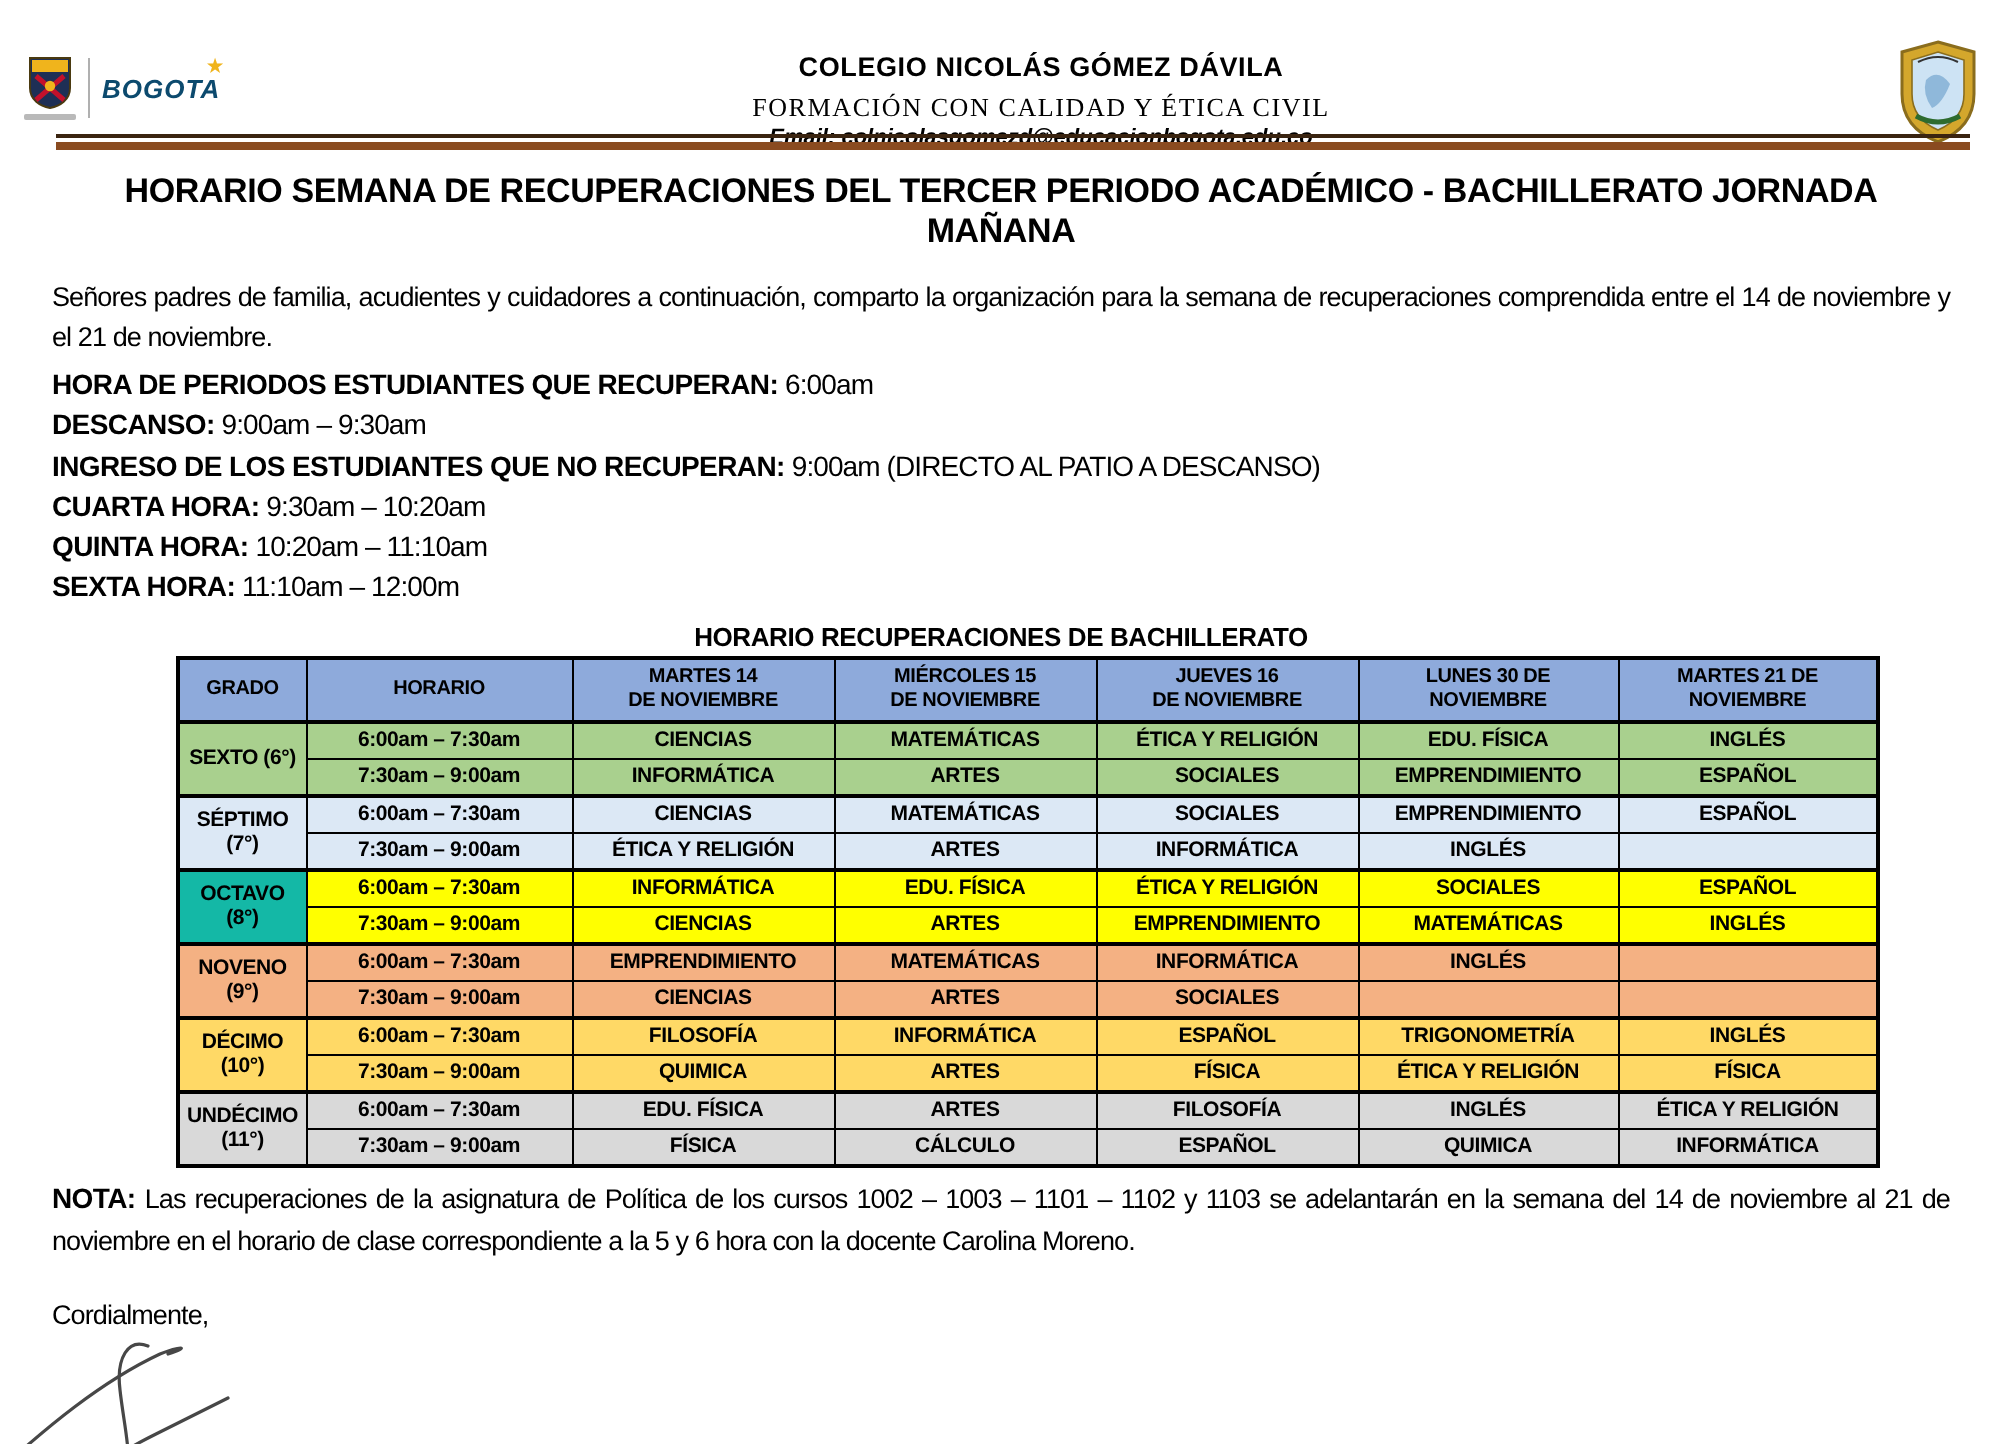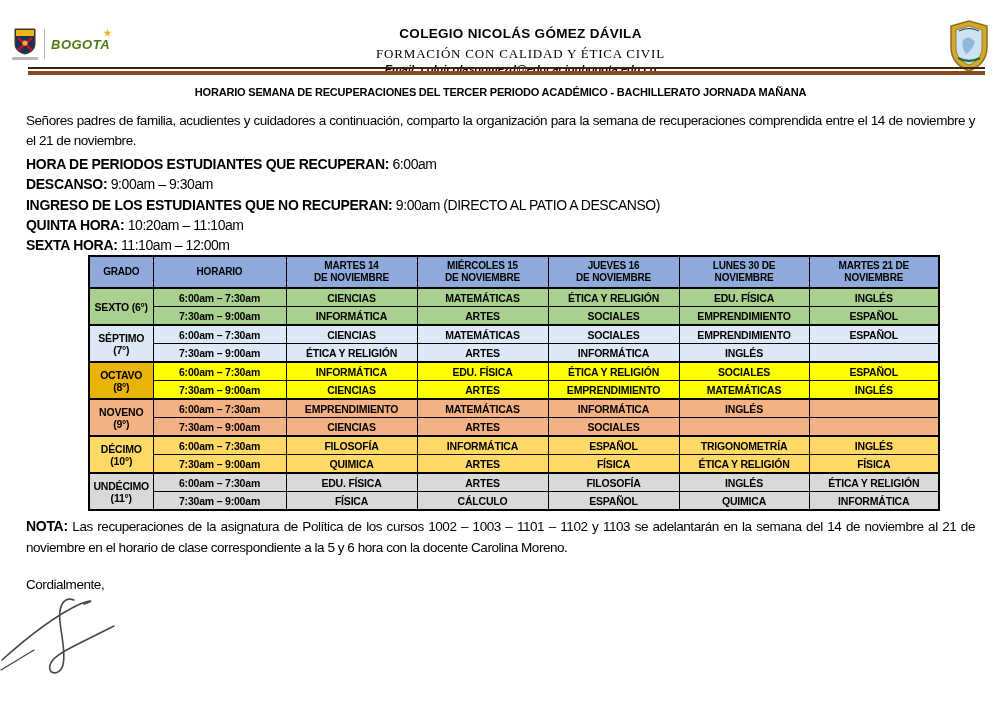--- a/index.html
+++ b/index.html
@@ -20,21 +20,21 @@
   .school-motto{font-family:"Liberation Serif",serif;font-size:13px;letter-spacing:.8px;margin-top:5px;}
   .school-email{font-style:italic;font-weight:600;font-size:11px;margin-top:1px;}
   .crest{position:absolute;right:12px;top:20px;}
   .hdr-rule{position:absolute;left:28px;width:957px;top:67px;}
   .hdr-rule .thin{height:2px;background:#3a2410;}
   .hdr-rule .gap{height:2px;}
   .hdr-rule .thick{height:4px;background:#8a4b20;}
 
   
   .content{padding:0 26px;}
-  .doc-title{text-align:center;font-weight:bold;font-size:11px;letter-spacing:-.2px;
+  .doc-title{text-align:center;font-weight:bold;font-size:17px;letter-spacing:-.2px;
              margin-top:6px;}
   .intro{font-size:13.5px;letter-spacing:-.45px;line-height:20px;text-align:justify;
          margin-top:13px;}
   .info-lines{margin-top:3px;}
   .info-line{font-size:14px;letter-spacing:-.45px;line-height:20.3px;}
   .info-line b{letter-spacing:-.3px;}
 
   
   .tbl-title{text-align:center;font-weight:bold;font-size:13px;letter-spacing:-.2px;
              margin-top:7px;margin-bottom:2px;}
@@ -69,21 +69,21 @@
         <svg width="22" height="27" viewBox="0 0 22 27">
           <path d="M1,1 h20 v15 c0,6 -5,9 -10,10 c-5,-1 -10,-4 -10,-10 Z" fill="#1e2f55" stroke="#4a3a10" stroke-width="1"></path>
           <rect x="2" y="2" width="18" height="6" fill="#f0b41c"></rect>
           <path d="M4,10 L18,22 M18,10 L4,22" stroke="#c3112b" stroke-width="2.5"></path>
           <circle cx="11" cy="15" r="2.6" fill="#f0b41c"></circle>
         </svg>
         <div class="logo-microtext"></div>
       </div>
       <div class="logo-divider"></div>
       <div class="bogota-word">
-        <span style="color:#4d7c0f;">BOGOTA</span>
+        <span style="color:#0c4a6e;">BOGOTA</span>
         <span class="bogota-star" style="color:#f0b41c;">★</span>
       </div>
     </div>
 
     <div class="hdr-center">
       <div class="school-name">COLEGIO NICOLÁS GÓMEZ DÁVILA</div>
       <div class="school-motto">FORMACIÓN CON CALIDAD Y ÉTICA CIVIL</div>
       <div class="school-email">Email: colnicolasgomezd@educacionbogota.edu.co</div>
     </div>
 
@@ -117,29 +117,34 @@
       </div>
       <div class="info-line">
         <b>DESCANSO:</b>
         <span>9:00am – 9:30am</span>
       </div>
       <div class="info-line">
         <b>INGRESO DE LOS ESTUDIANTES QUE NO RECUPERAN:</b>
         <span>9:00am (DIRECTO AL PATIO A DESCANSO)</span>
       </div>
       <div class="info-line">
+        <b>CUARTA HORA:</b>
+        <span>9:30am – 10:20am</span>
+      </div>
+      <div class="info-line">
         <b>QUINTA HORA:</b>
         <span>10:20am – 11:10am</span>
       </div>
       <div class="info-line">
         <b>SEXTA HORA:</b>
         <span>11:10am – 12:00m</span>
       </div>
     </div>
 
+    <div class="tbl-title">HORARIO RECUPERACIONES DE BACHILLERATO</div>
 
     <table class="sched">
       <colgroup>
           <col style="width: 64px;">
           <col style="width: 133px;">
           <col style="width: 131px;">
           <col style="width: 131px;">
           <col style="width: 131px;">
           <col style="width: 130px;">
           <col style="width: 130px;">
@@ -190,21 +195,21 @@
           </tr>
           <tr>
             <td class="time" style="background: rgb(220, 232, 245);">7:30am – 9:00am</td>
             <td style="background: rgb(220, 232, 245);">ÉTICA Y RELIGIÓN</td>
             <td style="background: rgb(220, 232, 245);">ARTES</td>
             <td style="background: rgb(220, 232, 245);">INFORMÁTICA</td>
             <td style="background: rgb(220, 232, 245);">INGLÉS</td>
             <td style="background: rgb(220, 232, 245);"></td>
           </tr>
           <tr class="group-start">
-            <td class="grade" rowspan="2" style="background: #eab308; text-align: center;">OCTAVO
+            <td class="grade" rowspan="2" style="background: #14b8a6; text-align: center;">OCTAVO
 (8°)</td>
             <td class="time" style="background: rgb(255, 255, 0);">6:00am – 7:30am</td>
             <td style="background: rgb(255, 255, 0);">INFORMÁTICA</td>
             <td style="background: rgb(255, 255, 0);">EDU. FÍSICA</td>
             <td style="background: rgb(255, 255, 0);">ÉTICA Y RELIGIÓN</td>
             <td style="background: rgb(255, 255, 0);">SOCIALES</td>
             <td style="background: rgb(255, 255, 0);">ESPAÑOL</td>
           </tr>
           <tr>
             <td class="time" style="background: rgb(255, 255, 0);">7:30am – 9:00am</td>

